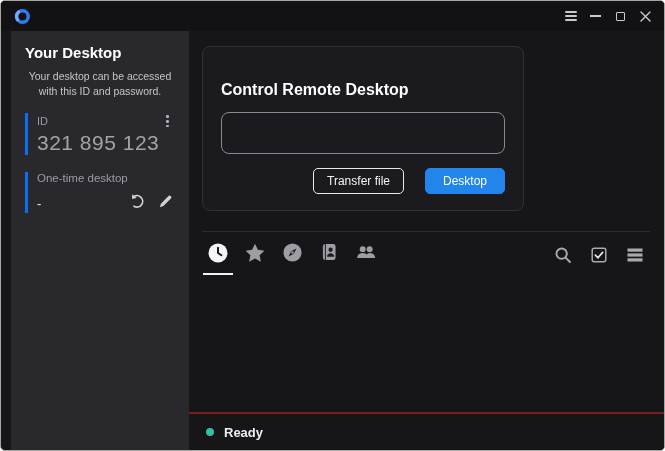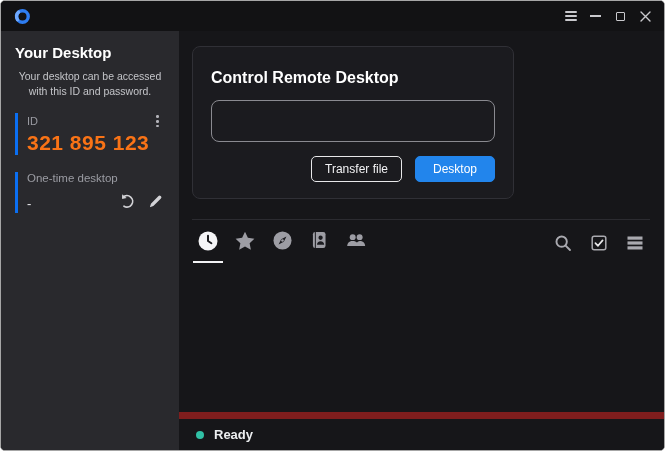--- a/index.html
+++ b/index.html
@@ -15,58 +15,58 @@
   .tb-spacer{flex:1;}
   .win-btn{width:25px;height:30px;display:flex;align-items:center;justify-content:center;cursor:default;}
   .win-btn:last-child{margin-right:6px;}
   .hamburger{display:flex;flex-direction:column;gap:2.5px;}
   .hamburger i{display:block;width:12px;height:1.6px;background:#c9c9cd;border-radius:1px;}
   .min-bar{width:11px;height:1.6px;background:#c9c9cd;}
   .max-box{width:9px;height:9px;border:1.5px solid #c9c9cd;border-radius:1px;}
   
   .body{flex:1;display:flex;min-height:0;}
   
-  .sidebar{width:178px;flex:0 0 178px;background:#29292d;padding:13px 14px;color:#fff;}
+  .sidebar{width:178px;flex:0 0 178px;background:#29292d;padding:13px 14px;color:#fff;margin-left:10px;}
   .sb-title{font-size:15px;font-weight:700;color:#ffffff;margin:0;}
   .sb-desc{font-size:10.5px;line-height:1.45;color:#c4c5c9;margin:8px 0 0 0;text-align:center;}
   .accent-block{border-left:3px solid #0b6ff2;padding-left:9px;margin-top:14px;}
   .row{display:flex;align-items:center;gap:12px;}
   .sb-label{font-size:11px;color:#9b9ca3;}
   .sb-label2{font-size:11.5px;color:#9b9ca3;}
   .flex1{flex:1;}
-  .id-value{font-size:21px;font-weight:700;color:#f97316;letter-spacing:.5px;margin-top:2px;}
+  .id-value{font-size:21px;font-weight:400;color:#a3a3a3;letter-spacing:.5px;margin-top:2px;}
   .otp-row{margin-top:9px;align-items:center;}
   .otp-value{font-size:13px;color:#e9e9ec;}
   .otp-icons{display:flex;gap:13px;align-items:center;margin-right:2px;}
   .kebab{display:flex;flex-direction:column;gap:2px;margin-right:4px;padding:2px;}
   .kebab i{width:2.6px;height:2.6px;border-radius:50%;background:#b2b2b8;display:block;}
   
   .main{flex:1;display:flex;flex-direction:column;background:#161619;min-width:0;}
   .card-area{padding:15px 14px 0 13px;flex:0 0 auto;}
-  .card{width:322px;background:#1b1b1f;border:1px solid #303036;border-radius:8px;padding:20px 18px 16px 18px;}
+  .card{width:322px;background:#1b1b1f;border:1px solid #303036;border-radius:8px;padding:32px 18px 16px 18px;}
   .card h2{margin:2px 0 0 0;font-size:16px;font-weight:700;color:#ffffff;}
   .id-input{display:block;width:100%;height:42px;margin-top:13px;background:transparent;
     border:1px solid #8a8a90;border-radius:8px;color:#fff;font-size:14px;padding:0 10px;outline:none;
     font-family:"Liberation Sans",sans-serif;}
-  .btn-row{display:flex;justify-content:flex-end;gap:13px;margin-top:14px;}
+  .btn-row{display:flex;justify-content:flex-end;gap:21px;margin-top:14px;}
   .btn{font-family:"Liberation Sans",sans-serif;font-size:12px;border-radius:5px;padding:5px 13px;cursor:pointer;line-height:1.2;}
   .btn-outline{background:transparent;border:1px solid #e8e8ea;color:#f2f2f4;}
   .btn-primary{background:#2285ec;border:1px solid #2285ec;color:#ffffff;padding:5px 17px;}
   .hr-inset{height:1px;background:#2b2b30;margin:20px 14px 0 13px;flex:0 0 auto;}
   
   .toolbar{display:flex;align-items:flex-start;padding:11px 15px 0 14px;flex:0 0 auto;}
   .tabs{display:flex;gap:7px;}
   .tab{width:30px;display:flex;flex-direction:column;align-items:center;padding-bottom:6px;border-bottom:2px solid transparent;cursor:pointer;}
   .tab.active{border-bottom-color:#f2f2f4;}
   .right-icons{display:flex;align-items:center;gap:0;}
   .icon-btn{width:28px;height:24px;display:flex;align-items:center;justify-content:center;cursor:pointer;}
   .right-icons .icon-btn + .icon-btn{margin-left:8px;}
   .content-empty{flex:1;}
   
-  .statusbar{flex:0 0 38px;border-top:7px solid #7f1d1d;display:flex;align-items:center;padding-left:17px;gap:10px;}
+  .statusbar{flex:0 0 38px;border-top:2px solid #7f1d1d;display:flex;align-items:center;padding-left:17px;gap:10px;}
   .status-dot{width:8px;height:8px;border-radius:50%;background:#30c0a5;}
   .status-text{font-size:13px;font-weight:600;color:#eceef0;}
 </style>
 </head>
 <body>
 
 <div class="window">
 
   <div class="titlebar">
     <span class="logo">

